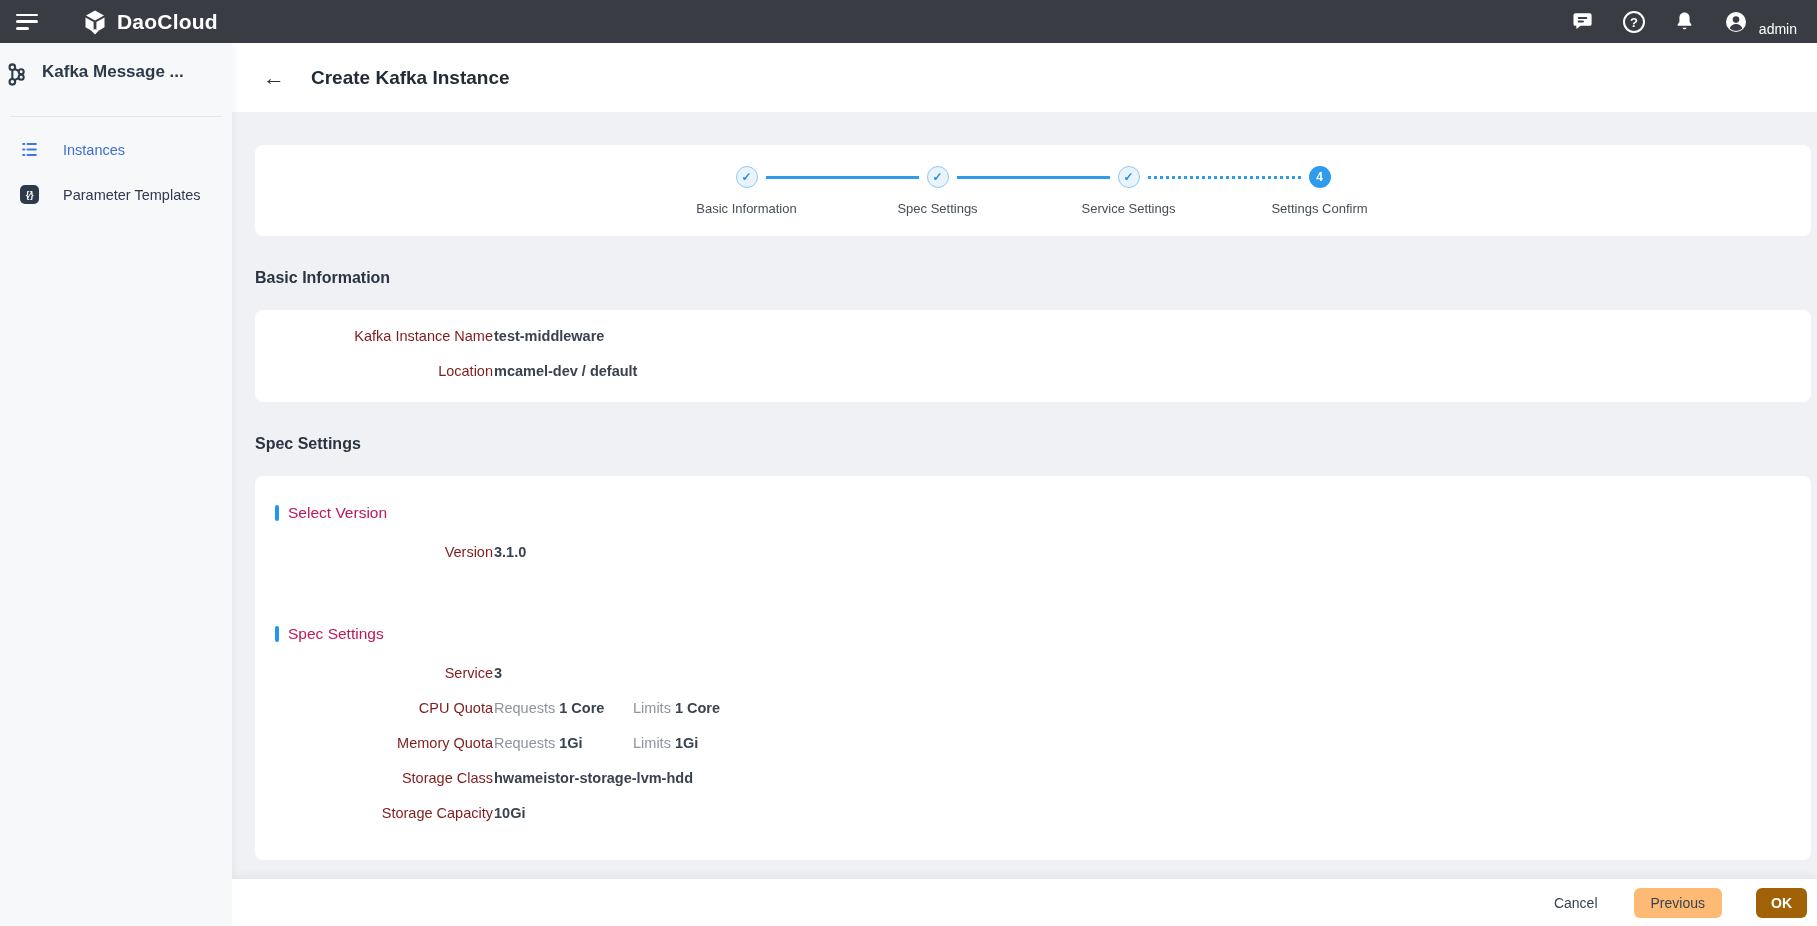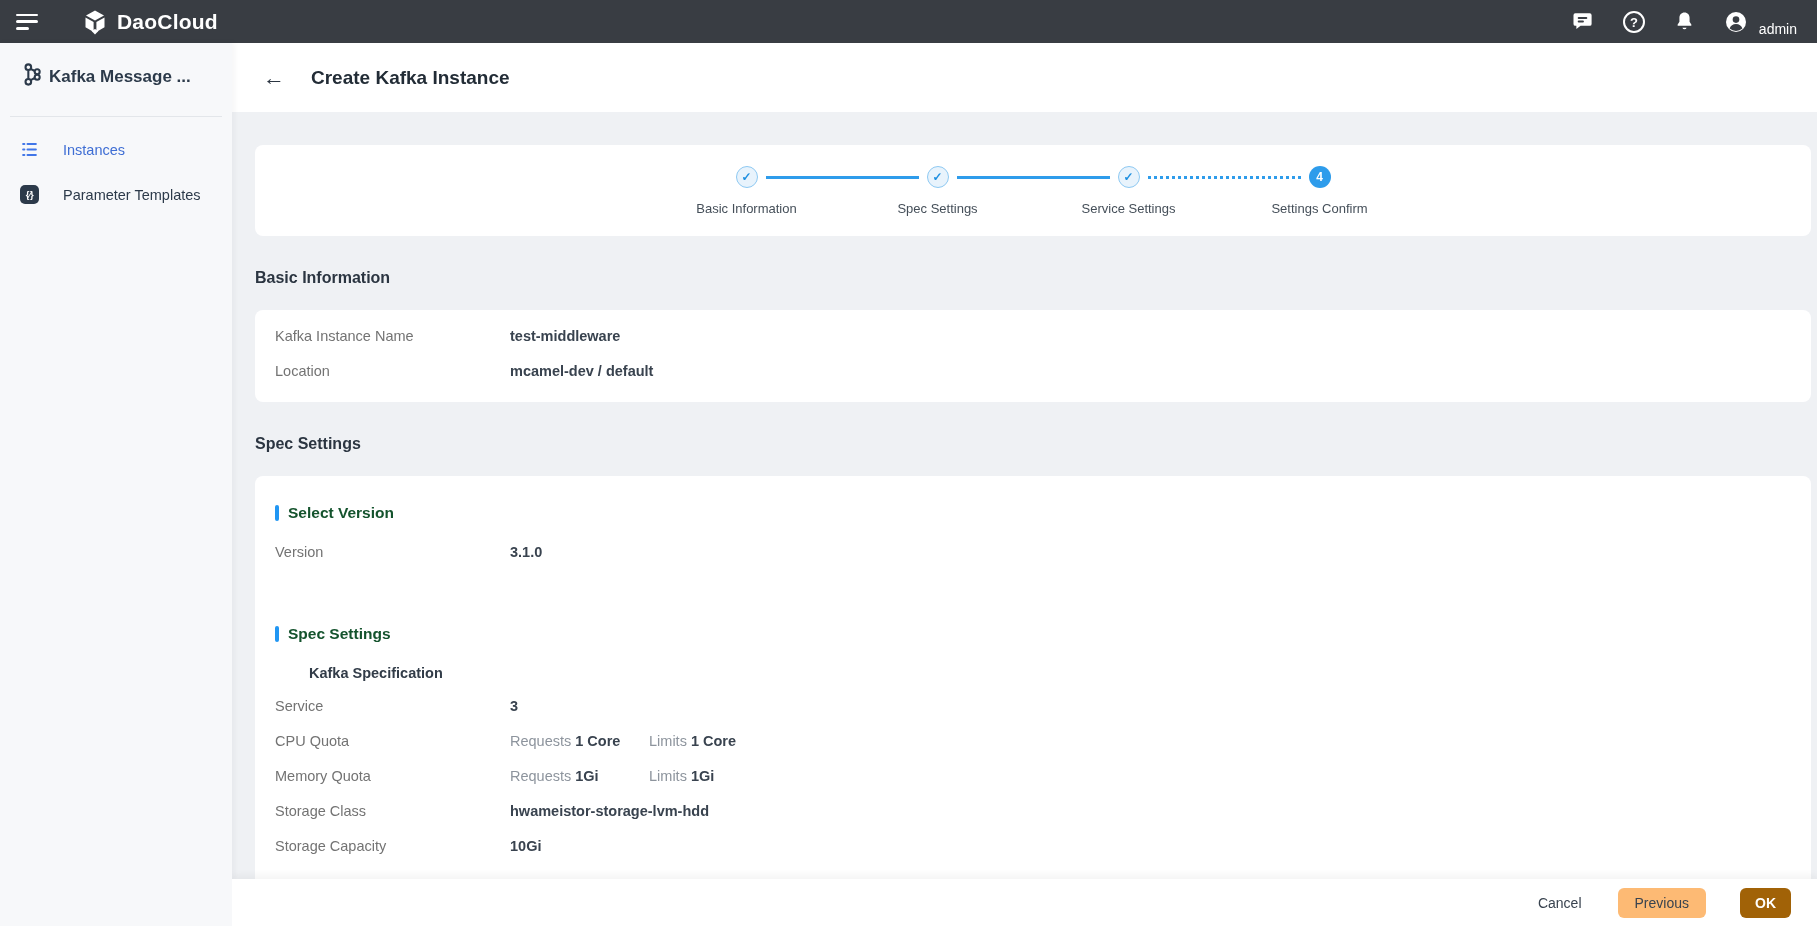--- a/index.html
+++ b/index.html
@@ -16,21 +16,21 @@
   .topbar-right { margin-left: auto; display: flex; align-items: center; gap: 27px; }
   .tb-icon { width: 24px; height: 24px; display: flex; align-items: center; justify-content: center; cursor: pointer; }
   .admin-name { color: #fff; font-size: 14px; margin-left: -16px; margin-top: 14px; }
 
   
   .shell { display: flex; height: 883px; }
   .sidebar { width: 232px; background: #f7f8fa; box-shadow: 2px 0 6px rgba(30,40,60,0.05); position: relative; z-index: 2; flex: none; }
   .main { flex: 1; position: relative; display: flex; flex-direction: column; overflow: hidden; }
 
   
-  .app-row { display: flex; align-items: flex-end; gap: 4px; padding: 19px 18px 17px 20px; }
+  .app-row { display: flex; align-items: flex-start; gap: 13px; padding: 19px 18px 17px 4px; }
   .app-title { font-size: 17px; font-weight: 700; color: #2c3a4a; white-space: nowrap; overflow: hidden; }
   .ws-row { margin: 3px 6px 0 6px; height: 37px; background: #e9ecf1; border-radius: 8px; display: flex; align-items: center; gap: 11px; padding: 0 14px 0 16px; cursor: pointer; }
   .ws-name { font-size: 15px; font-weight: 700; color: #2c3a4a; flex: 1; }
   .sb-divider { height: 1px; background: #e3e6ea; margin: 12px 10px 10px 10px; }
   .nav-item { display: flex; align-items: center; gap: 24px; padding: 13px 20px; cursor: pointer; font-size: 14.5px; color: #2c3a4a; }
   .nav-item.active { color: #3f6ed4; }
   .brace-badge { width: 19px; height: 19px; background: #2c3a4a; color: #fff; border-radius: 5px; font-size: 9.5px; font-weight: 700; display: flex; align-items: center; justify-content: center; letter-spacing: -0.5px; }
 
   
   .page-header { height: 69px; background: #fff; display: flex; align-items: center; padding-left: 31px; flex: none; }
@@ -49,35 +49,35 @@
   .step.dotted::before { border-top: 3px dotted #2e9ceb; }
   .step-circle { width: 22px; height: 22px; border-radius: 50%; display: flex; align-items: center; justify-content: center; font-size: 12px; }
   .step.done .step-circle { background: #e8f3fc; border: 1px solid #8ec9f2; color: #1d8fe0; font-weight: 700; }
   .step.active .step-circle { background: #2e9ceb; color: #fff; font-weight: 600; }
   .step-label { margin-top: 13px; font-size: 13px; color: #454f59; }
 
   
   .section-title { margin-top: 33px; font-size: 16px; font-weight: 700; color: #2b3541; }
   .info-card { margin-top: 23px; padding: 18px 20px 4px 20px; }
   .form-row { display: flex; align-items: baseline; margin-bottom: 19px; }
-  .form-label { width: 218px; flex: none; color: #737373; font-size: 14.5px; margin-right: 17px; }
+  .form-label { width: 218px; flex: none; text-align: right; color: #7f1d1d; font-size: 14.5px; margin-right: 1px; }
   .form-value { color: #39434f; font-size: 14.5px; font-weight: 600; }
   .pair { display: inline-block; width: 135px; font-weight: 400; color: #8d949d; }
   .pair.last { width: auto; }
   .pair b { color: #39434f; font-weight: 700; margin-left: 4px; }
 
   .spec-card { margin-top: 23px; padding: 28px 20px 20px 20px; }
-  .subsec-title { display: flex; align-items: center; gap: 9px; font-size: 15.5px; font-weight: 700; color: #14532d; }
+  .subsec-title { display: flex; align-items: center; gap: 9px; font-size: 15.5px; font-weight: 400; color: #be185d; }
   .blue-bar { width: 4px; height: 16px; background: #2196f3; border-radius: 2px; flex: none; }
   .subsec-body { margin-top: 22px; }
   .subsec-gap { height: 46px; }
   .group-title { margin: 0 0 17px 34px; font-size: 14.5px; font-weight: 700; color: #323c48; }
 
   
-  .footer { height: 47px; background: #fff; box-shadow: 0 -3px 8px rgba(31,35,41,0.06); display: flex; align-items: center; justify-content: flex-end; gap: 34px; padding-right: 26px; flex: none; position: relative; z-index: 3; }
+  .footer { height: 47px; background: #fff; box-shadow: 0 -3px 8px rgba(31,35,41,0.06); display: flex; align-items: center; justify-content: flex-end; gap: 34px; padding-right: 10px; flex: none; position: relative; z-index: 3; }
   .btn { font-size: 14px; border: none; border-radius: 6px; cursor: pointer; font-family: "Liberation Sans", sans-serif; }
   .btn-text { background: transparent; color: #39434f; padding: 7px 2px; }
   .btn-plain { background: #fdba74; color: #39434f; padding: 7px 17px; }
   .btn-primary { background: #a16207; color: #fff; padding: 7px 15px; font-weight: 600; }
 
   svg { display: block; }
 </style>
 </head>
 <body>
 
@@ -221,21 +221,20 @@
           </div>
         </div>
 
         <div class="subsec-gap"></div>
 
         <div class="subsec-title">
           <span class="blue-bar"></span>
           <span>Spec Settings</span>
         </div>
         <div class="subsec-body">
-          <div class="group-title">Kafka Specification</div>
 
           <div class="form-row">
             <div class="form-label">Service</div>
             <div class="form-value">3</div>
           </div>
 
           <div class="form-row">
             <div class="form-label">CPU Quota</div>
             <div class="form-value">
               <span class="pair"><span>Requests</span><b>1 Core</b></span>

